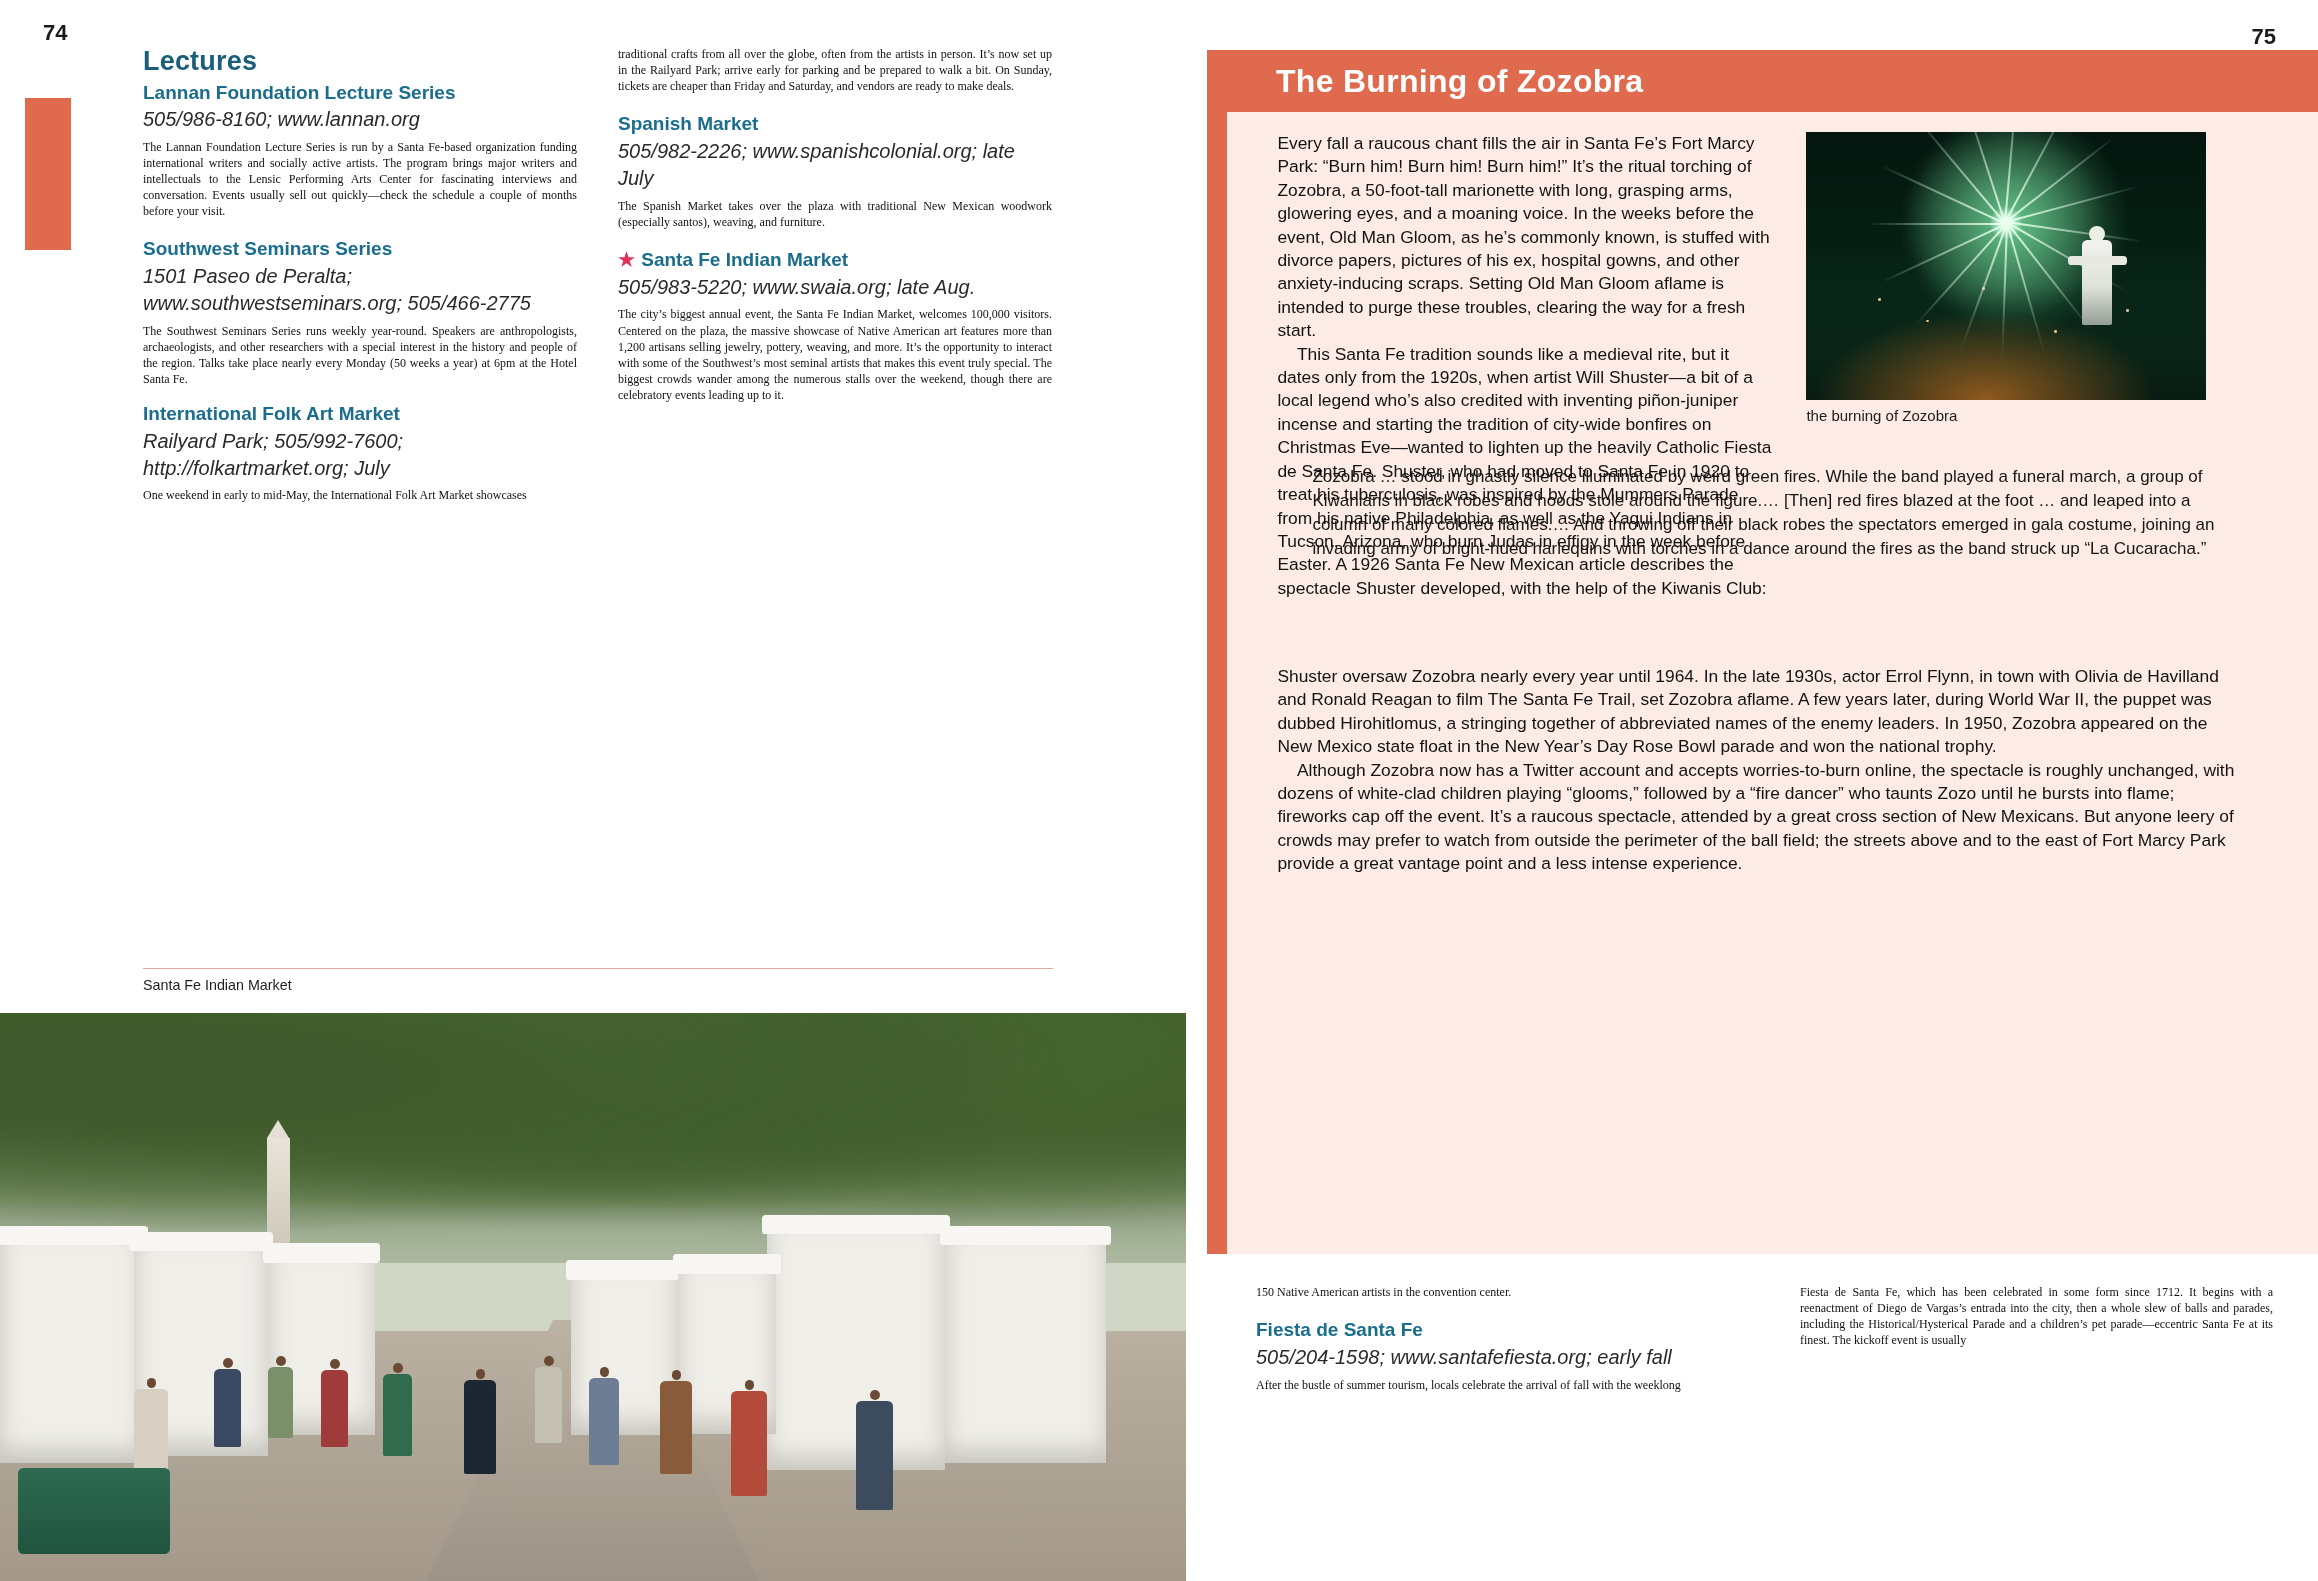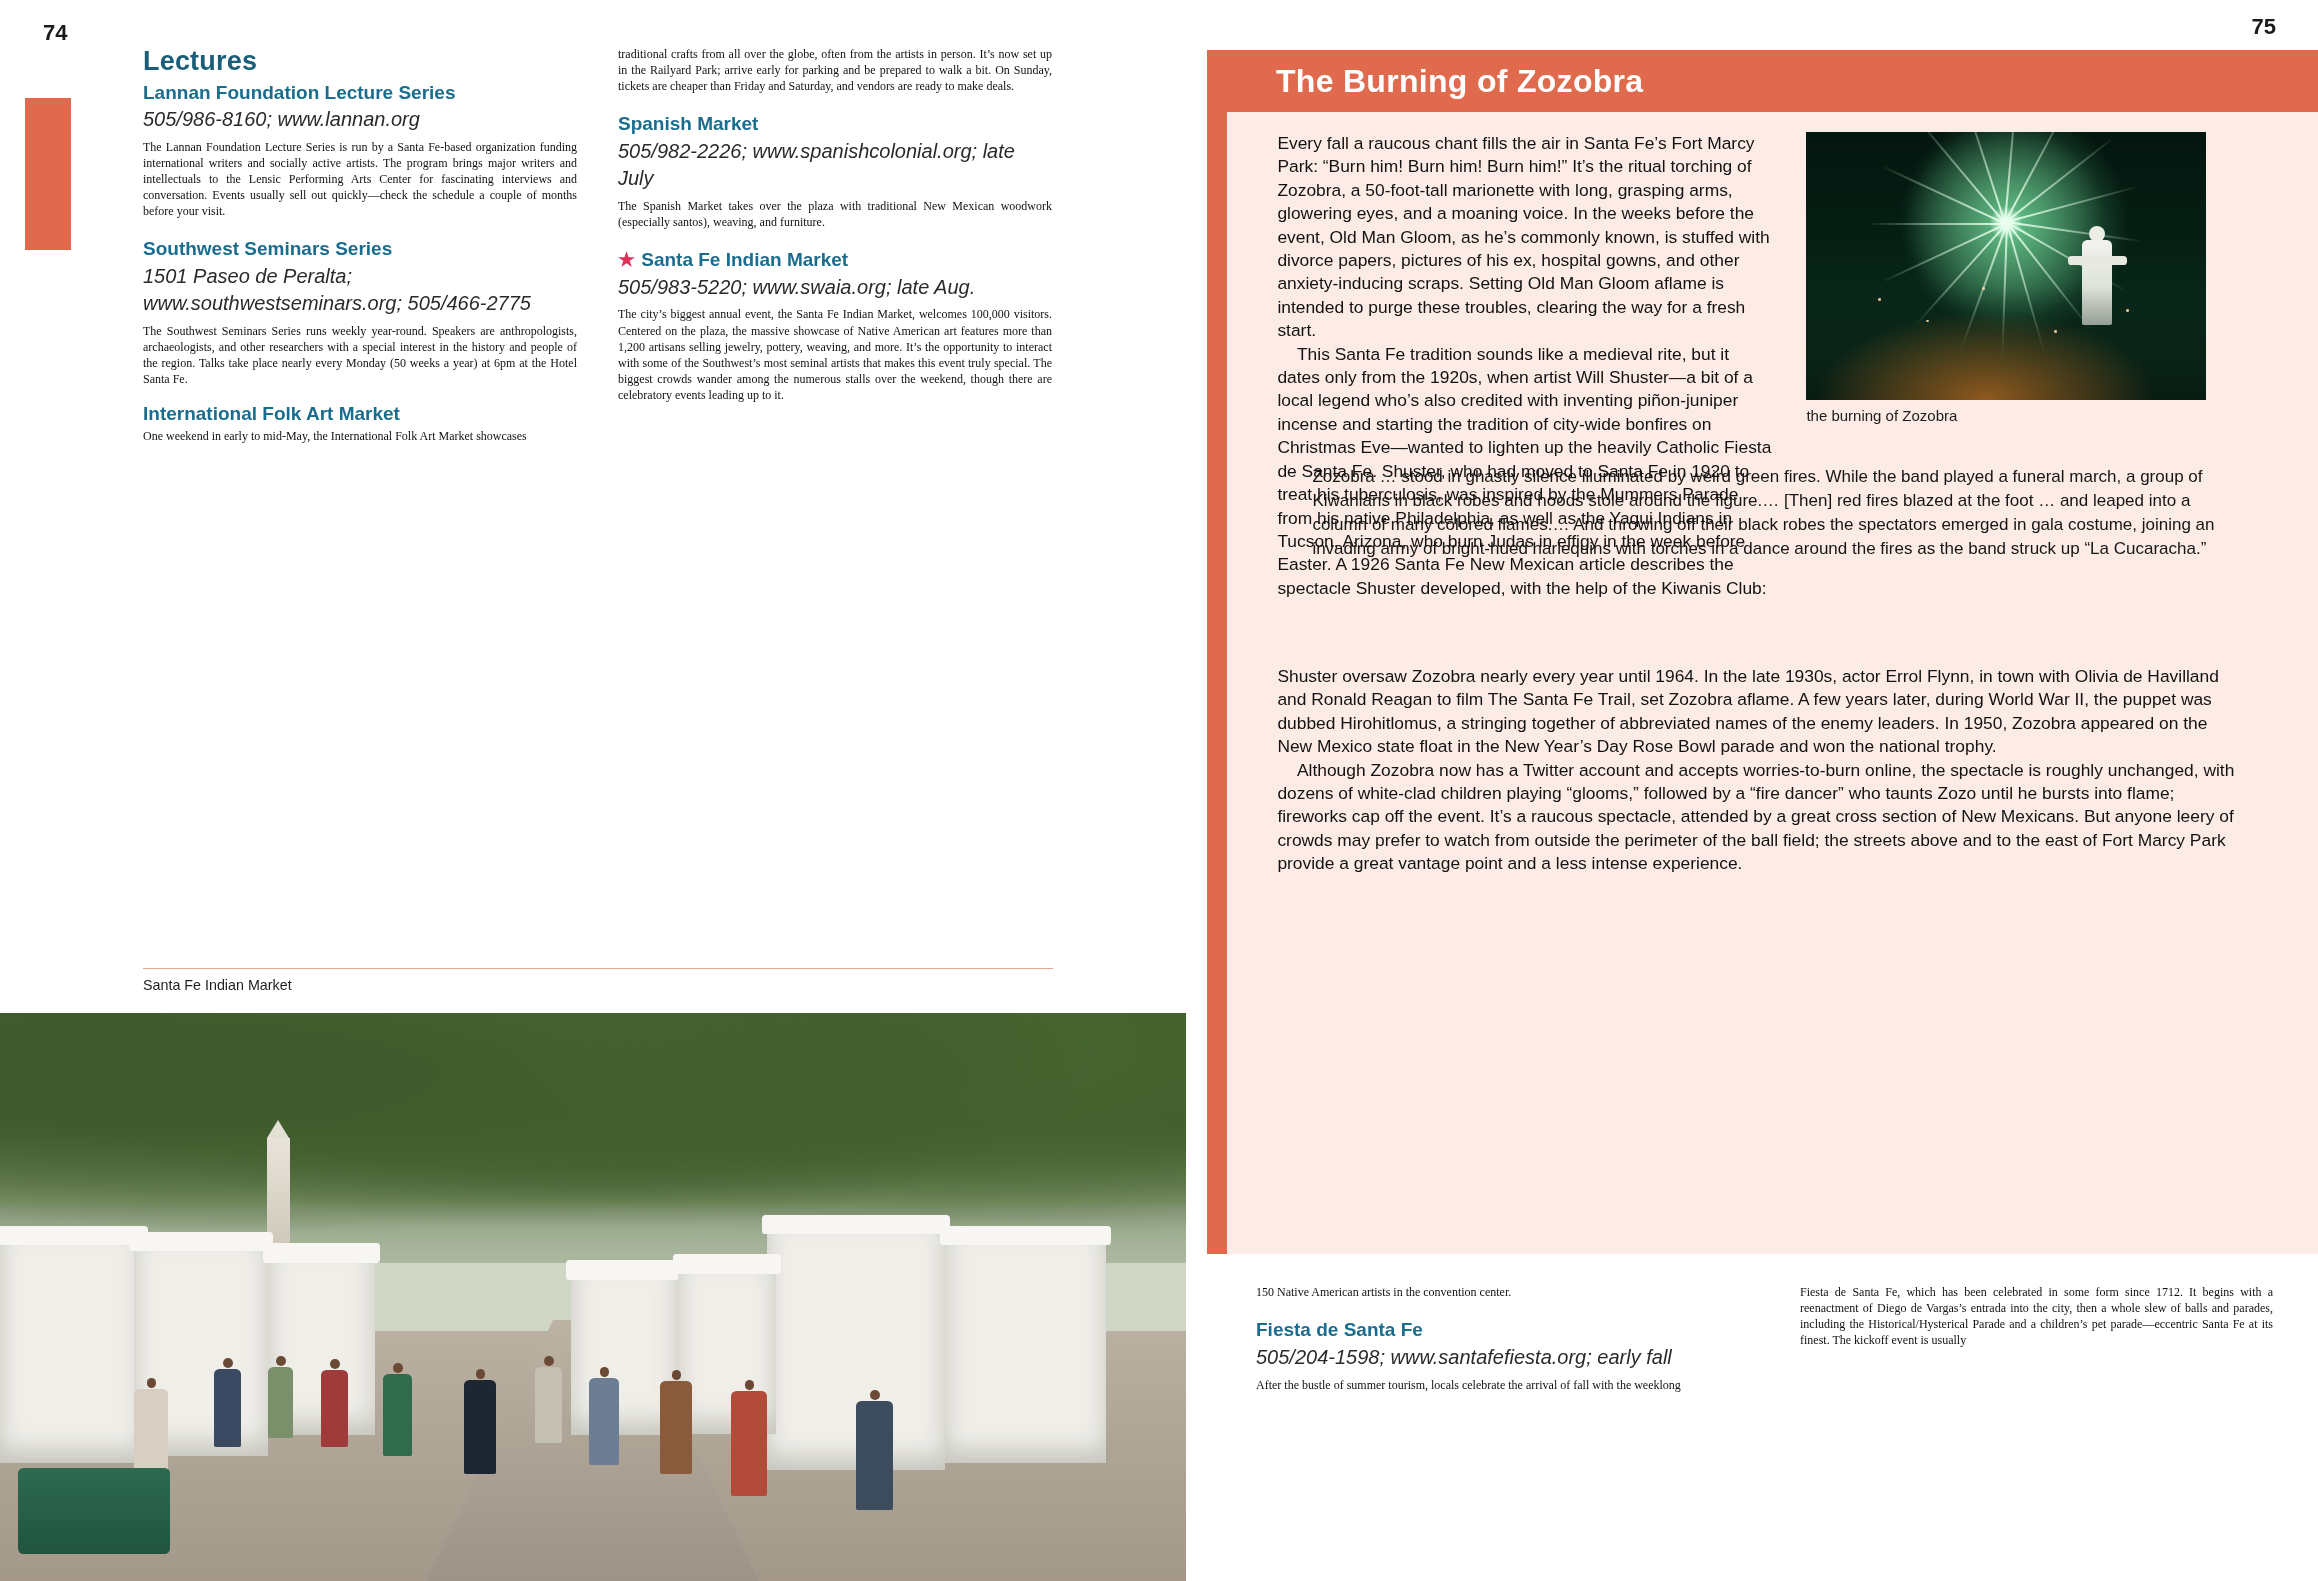--- a/index.html
+++ b/index.html
@@ -73,21 +73,21 @@
     font-family:"Liberation Sans", sans-serif;
     font-size:14.3px; color:#1d1d1d;
   }
   .photo-left {
     position:absolute; left:0; top:1013px; width:1186px; height:568px;
     overflow:hidden;
   }
 
   
   .folio-right {
-    position:absolute; right:43px; top:14px;
+    position:absolute; right:43px; top:24px;
     font-family:"Liberation Sans", sans-serif;
     font-weight:bold; font-size:22px; color:#1b1b1b;
   }
   .tab-right {
     position:absolute; right:25px; top:98px;
     width:46px; height:152px; background:#e06a4e;
   }
   .sidebar {
     position:absolute; left:21.4px; top:50px; width:1176px; height:1204px;
     background:#fdece6;
@@ -252,20 +252,24 @@
         <h3 class="entry">Lannan Foundation Lecture Series</h3>
         <div class="meta">505/986-8160; www.lannan.org</div>
         <p class="body">The Lannan Foundation Lecture Series is run by a Santa Fe-based organization funding international writers and socially active artists. The program brings major writers and intellectuals to the Lensic Performing Arts Center for fascinating interviews and conversation. Events usually sell out quickly—check the schedule a couple of months before your visit.</p>
 
         <h3 class="entry">Southwest Seminars Series</h3>
         <div class="meta">1501 Paseo de Peralta; www.southwestseminars.org; 505/466-2775</div>
         <p class="body tight">The Southwest Seminars Series runs weekly year-round. Speakers are anthropologists, archaeologists, and other researchers with a special interest in the history and people of the region. Talks take place nearly every Monday (50 weeks a year) at 6pm at the Hotel Santa Fe.</p>
 
 
         <h3 class="entry">International Folk Art Market</h3>
+        <div class="meta">
+          <span>Railyard Park; 505/992-7600;</span><br>
+          <span>http://folkartmarket.org; July</span>
+        </div>
         <p class="body">One weekend in early to mid-May, the International Folk Art Market showcases</p>
       </div>
 
       <div class="col col-b">
         <p class="body">traditional crafts from all over the globe, often from the artists in person. It’s now set up in the Railyard Park; arrive early for parking and be prepared to walk a bit. On Sunday, tickets are cheaper than Friday and Saturday, and vendors are ready to make deals.</p>
 
         <h3 class="entry">Spanish Market</h3>
         <div class="meta">505/982-2226; www.spanishcolonial.org; late July</div>
         <p class="body">The Spanish Market takes over the plaza with traditional New Mexican woodwork (especially santos), weaving, and furniture.</p>
 

